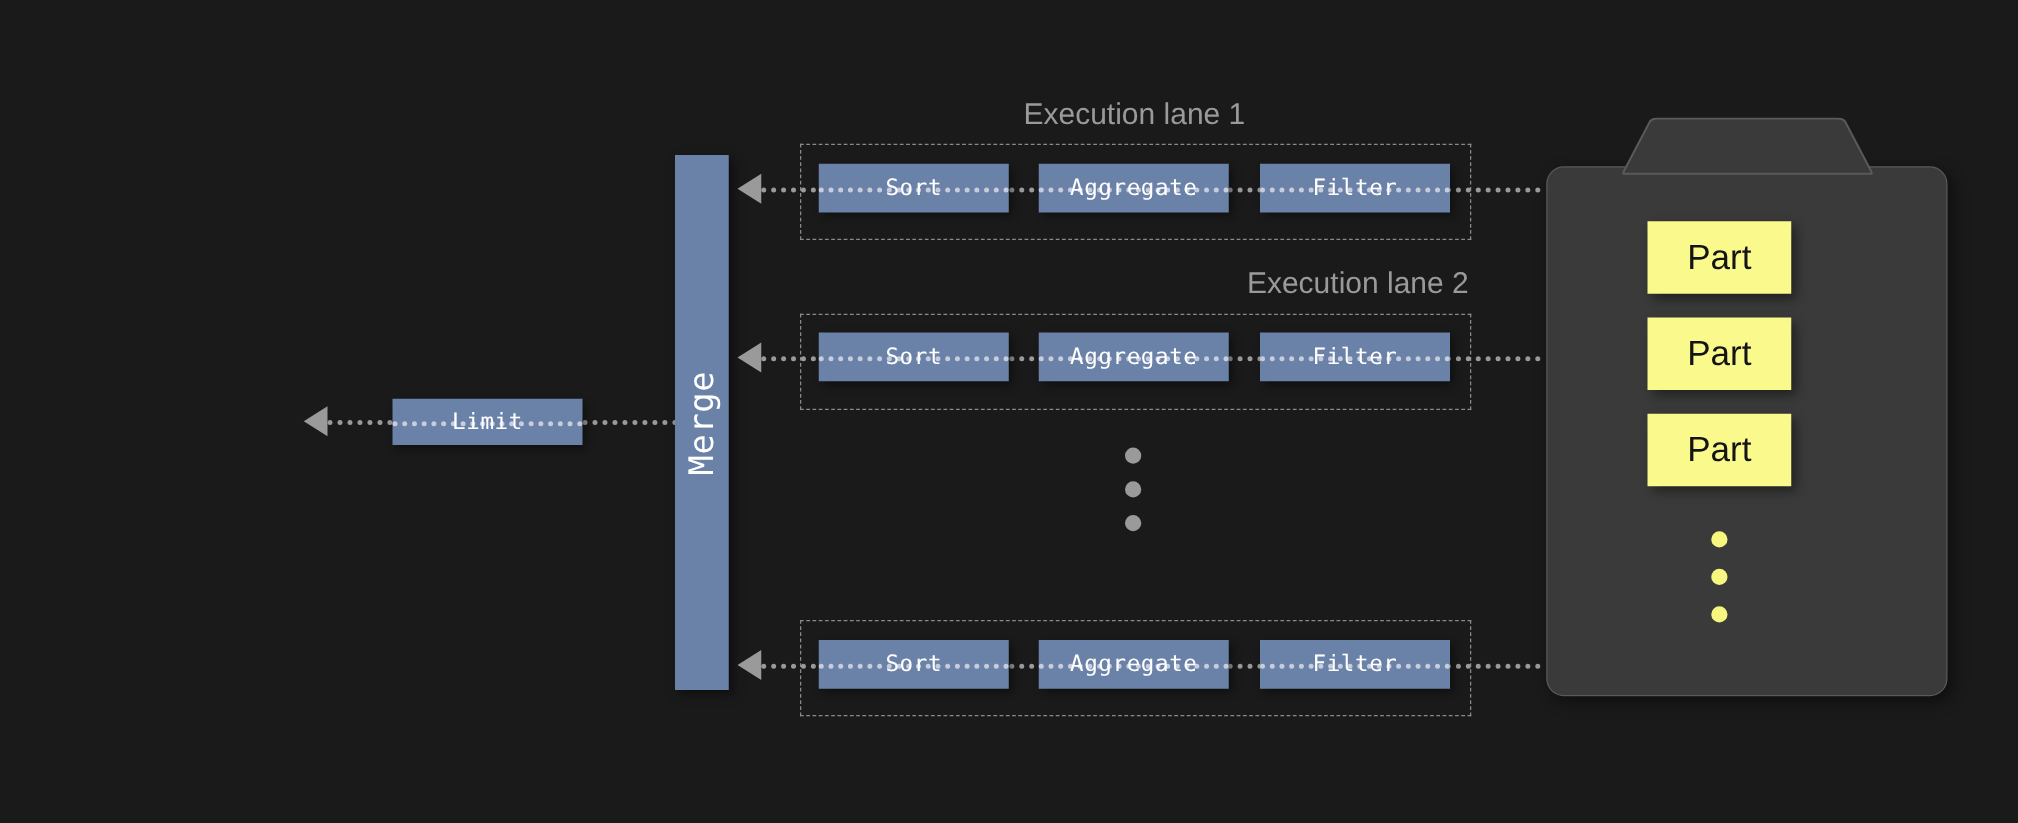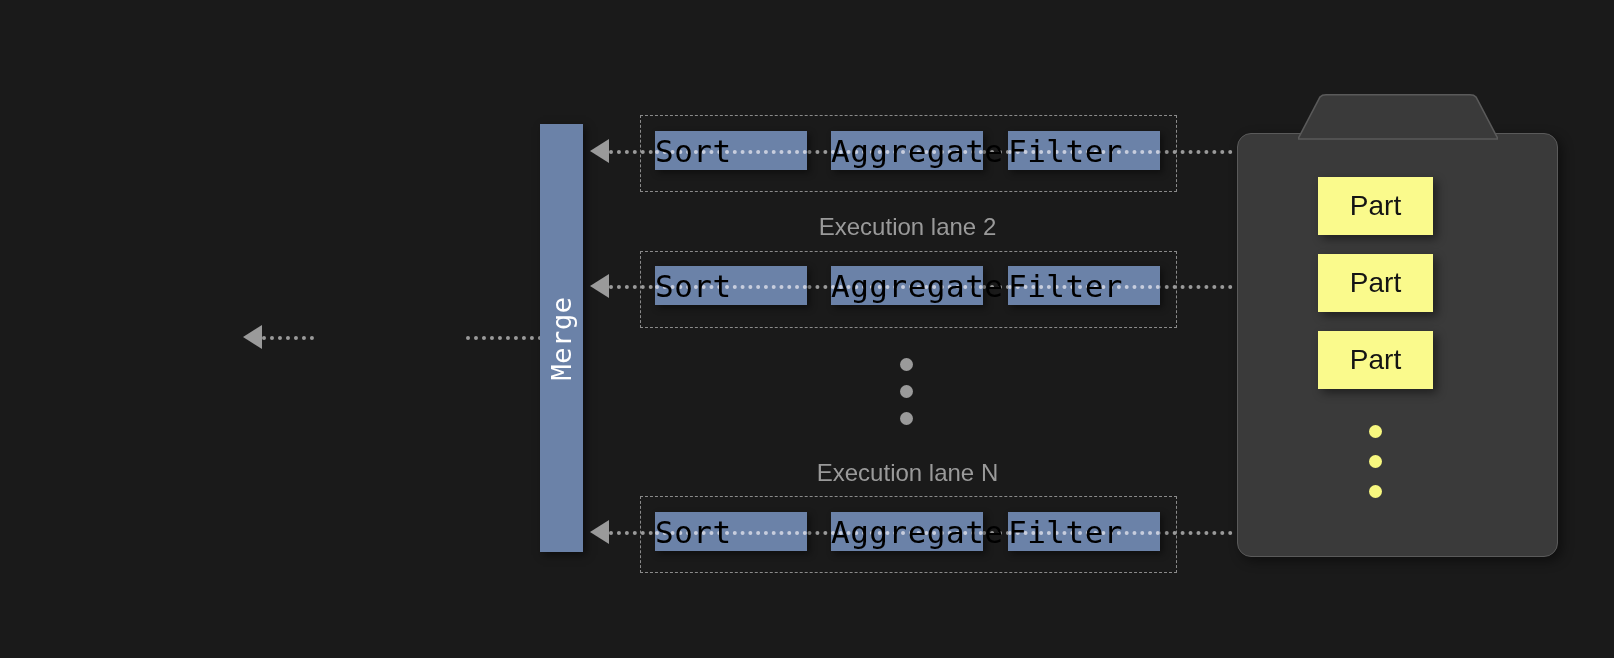--- a/index.html
+++ b/index.html
@@ -13,26 +13,26 @@
     height: 658px;
     background: #1a1a1a;
     overflow: hidden;
     font-family: "Liberation Sans", sans-serif;
   }
 
   
   .op-box {
     position: absolute;
     background: #6b82a8;
-    color: #000000;
+    color: #ffffff;
     font-family: "DejaVu Sans Mono", "Liberation Mono", monospace;
-    font-size: 31px;
-    display: flex;
-    align-items: center;
-    justify-content: flex-start;
+    font-size: 18px;
+    display: flex;
+    align-items: center;
+    justify-content: center;
     letter-spacing: 0.5px;
     box-shadow: 3px 3px 7px rgba(0,0,0,0.45);
     z-index: 5;
   }
   .lane-label {
     position: absolute;
     color: #9a9a9a;
     font-size: 24px;
     text-align: center;
     white-space: nowrap;
@@ -173,48 +173,53 @@
 </style>
 </head>
 <body>
 
 <div id="stage">
 
 
   <div class="arrowhead" style="left:243px; top:325px;"></div>
   <div class="dotline" style="left:262px; top:336px; width:52px;"></div>
 
+  <div class="op-box" style="left:314px; top:319px; width:152px; height:37px;">
+    <span class="dotline over" style="left:0; top:18px; width:152px; border-top-color:#c7cddd;"></span>
+    <span style="position:relative; z-index:7;">Limit</span>
+  </div>
 
   <div class="dotline" style="left:466px; top:336px; width:76px;"></div>
 
   <div id="merge-bar">
     <span class="vtext">Merge</span>
   </div>
 
+  <div class="lane-label" style="left:640px; top:78px; width:535px;">Execution lane 1</div>
   <div class="lane-frame" style="left:640px; top:115px; width:535px; height:75px;"></div>
 
   <div class="arrowhead" style="left:590px; top:139px;"></div>
   <div class="dotline" style="left:609px; top:150px; width:624px;"></div>
 
   <div class="op-box" style="left:655px; top:131px; width:152px; height:39px;">
     <span class="dotline over" style="left:0; top:19px; width:152px;"></span>
     <span style="position:relative; z-index:7;">Sort</span>
   </div>
 
   <div class="op-box" style="left:831px; top:131px; width:152px; height:39px;">
     <span class="dotline over" style="left:0; top:19px; width:152px;"></span>
     <span style="position:relative; z-index:7;">Aggregate</span>
   </div>
 
   <div class="op-box" style="left:1008px; top:131px; width:152px; height:39px;">
     <span class="dotline over" style="left:0; top:19px; width:152px;"></span>
     <span style="position:relative; z-index:7;">Filter</span>
   </div>
 
-  <div class="lane-label" style="left:640px; top:213px; width:535px;">Execution lane 2</div>
+  <div class="lane-label" style="left:640px; top:213px; width:535px;text-align:right;">Execution lane 2</div>
   <div class="lane-frame" style="left:640px; top:251px; width:535px; height:75px;"></div>
 
   <div class="arrowhead" style="left:590px; top:274px;"></div>
   <div class="dotline" style="left:609px; top:285px; width:624px;"></div>
 
   <div class="op-box" style="left:655px; top:266px; width:152px; height:39px;">
     <span class="dotline over" style="left:0; top:19px; width:152px;"></span>
     <span style="position:relative; z-index:7;">Sort</span>
   </div>
 
@@ -227,21 +232,20 @@
     <span class="dotline over" style="left:0; top:19px; width:152px;"></span>
     <span style="position:relative; z-index:7;">Filter</span>
   </div>
 
   <div class="vdots" id="lane-ellipsis" style="left:900px; top:358px;">
     <span></span>
     <span></span>
     <span></span>
   </div>
 
-  <div class="lane-label" style="left:640px; top:459px; width:535px;">Execution lane N</div>
   <div class="lane-frame" style="left:640px; top:496px; width:535px; height:75px;"></div>
 
   <div class="arrowhead" style="left:590px; top:520px;"></div>
   <div class="dotline" style="left:609px; top:531px; width:624px;"></div>
 
   <div class="op-box" style="left:655px; top:512px; width:152px; height:39px;">
     <span class="dotline over" style="left:0; top:19px; width:152px;"></span>
     <span style="position:relative; z-index:7;">Sort</span>
   </div>
 

